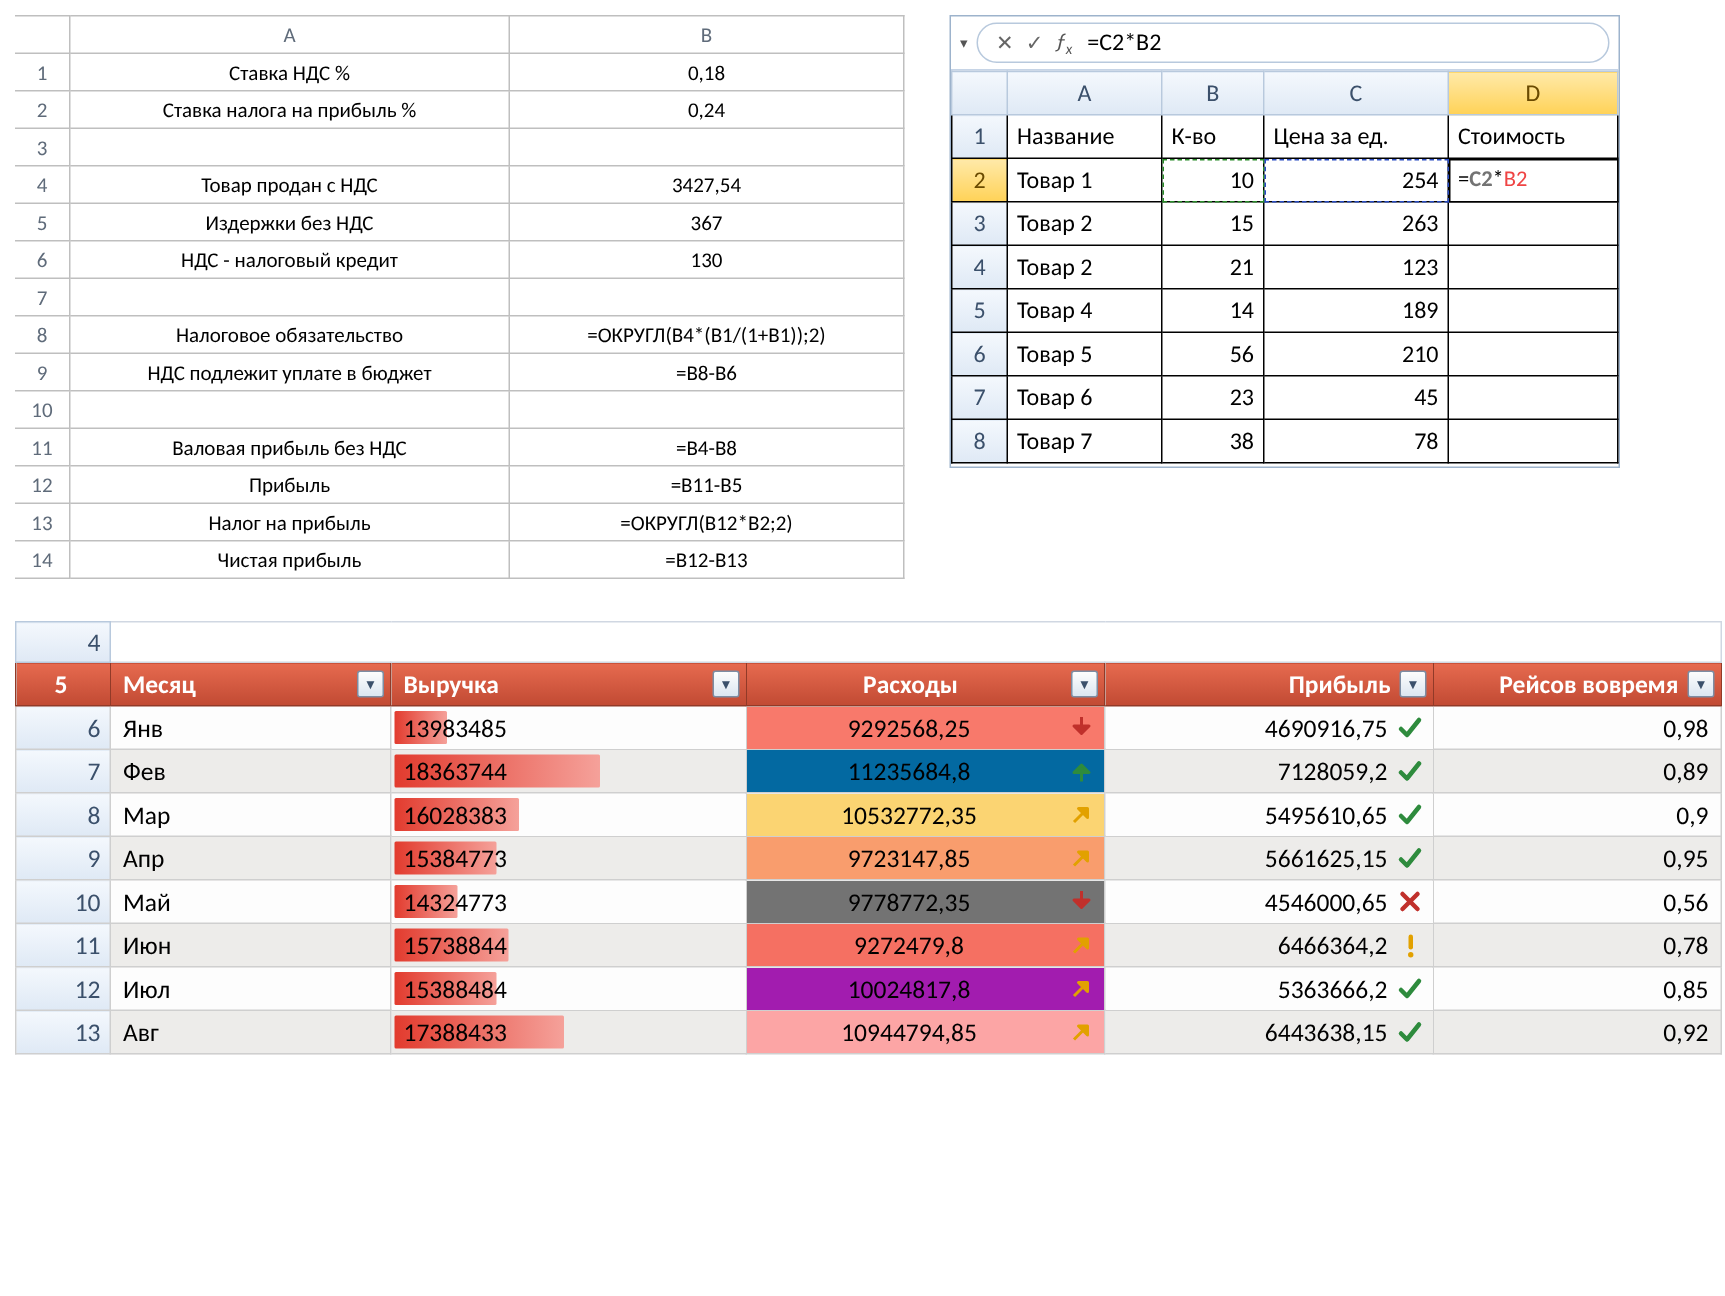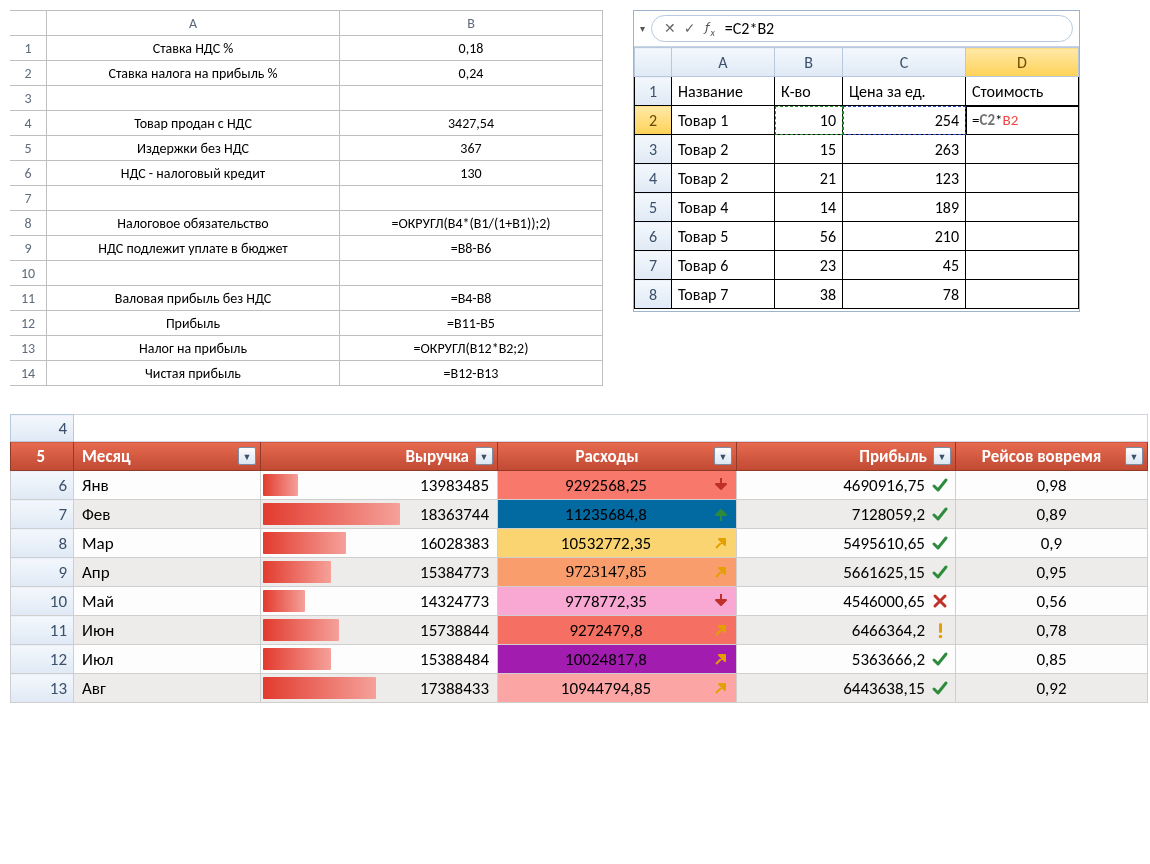--- a/index.html
+++ b/index.html
@@ -185,46 +185,46 @@
     justify-content: center;
     color: #3b506b;
     font-size: 9px;
   }
   .sheet3 .datarow td {
     border-color: #cfcfcf;
   }
   .sheet3 .datarow:nth-child(odd) td.plain { background: #fdfdfd; }
   .sheet3 .datarow:nth-child(even) td.plain { background: #edecea; }
   .sheet3 .month { width: 150px; }
-  .sheet3 .rev { width: 200px; text-align: right; position: relative; margin-left: 42px; }
+  .sheet3 .rev { width: 200px; text-align: left; position: relative; margin-left: 42px; }
   .sheet3 .rev .bar {
     position: absolute;
     left: 2px; top: 3px; bottom: 3px;
     background: linear-gradient(to right,#e23b2e,#f5a19a);
     border-radius: 1px;
   }
   .sheet3 .rev .val { position: relative; }
   .sheet3 .exp { width: 200px; text-align: center; position: relative; padding-right: 30px; }
   .sheet3 .exp .arrow {
     position: absolute; right: 6px; top: 50%; transform: translateY(-50%);
     width: 18px; height: 18px;
   }
   .sheet3 .profit { width: 180px; text-align: right; position: relative; padding-right: 30px; }
   .sheet3 .profit .mark {
     position: absolute; right: 6px; top: 50%; transform: translateY(-50%);
     width: 18px; height: 18px;
   }
-  .sheet3 .ontime { width: 155px; text-align: center; }
+  .sheet3 .ontime { width: 155px; text-align: right; }
 
   
   .cs-1 { background: #f8796b; }
   .cs-2 { background: #0369a1; }
   .cs-3 { background: #fbd472; }
-  .cs-4 { background: #f99d6d; font-family: Liberation Serif, serif; }
-  .cs-5 { background: #f9a8d4; }
+  .cs-4 { background: #f99d6d; }
+  .cs-5 { background: #737373; }
   .cs-6 { background: #f57062; }
   .cs-7 { background: #a21caf; }
   .cs-8 { background: #fca5a5; }
 
   svg { display: block; }
 </style>
 </head>
 <body>
 
 <svg width="0" height="0" style="position:absolute">

